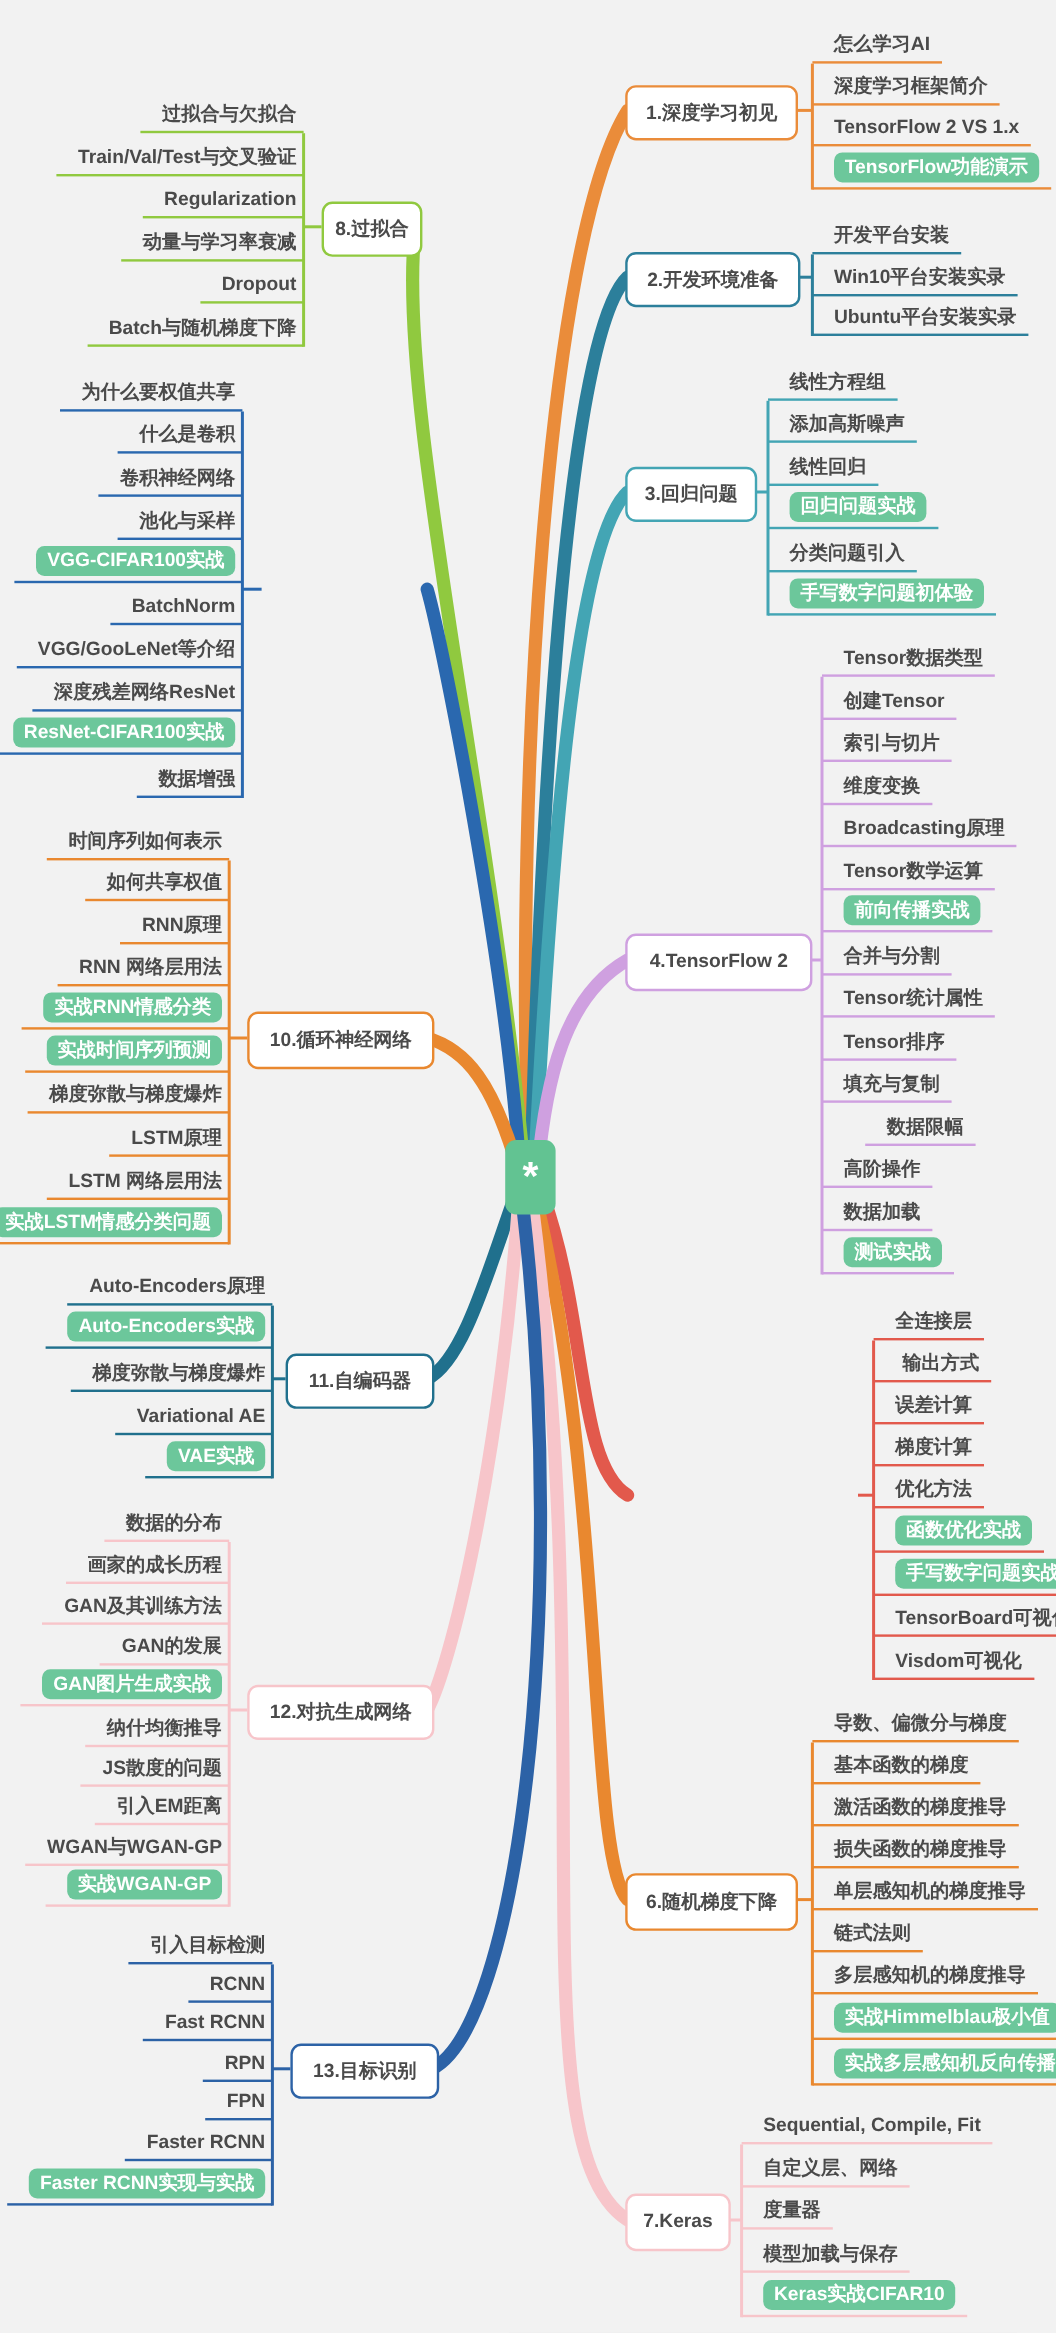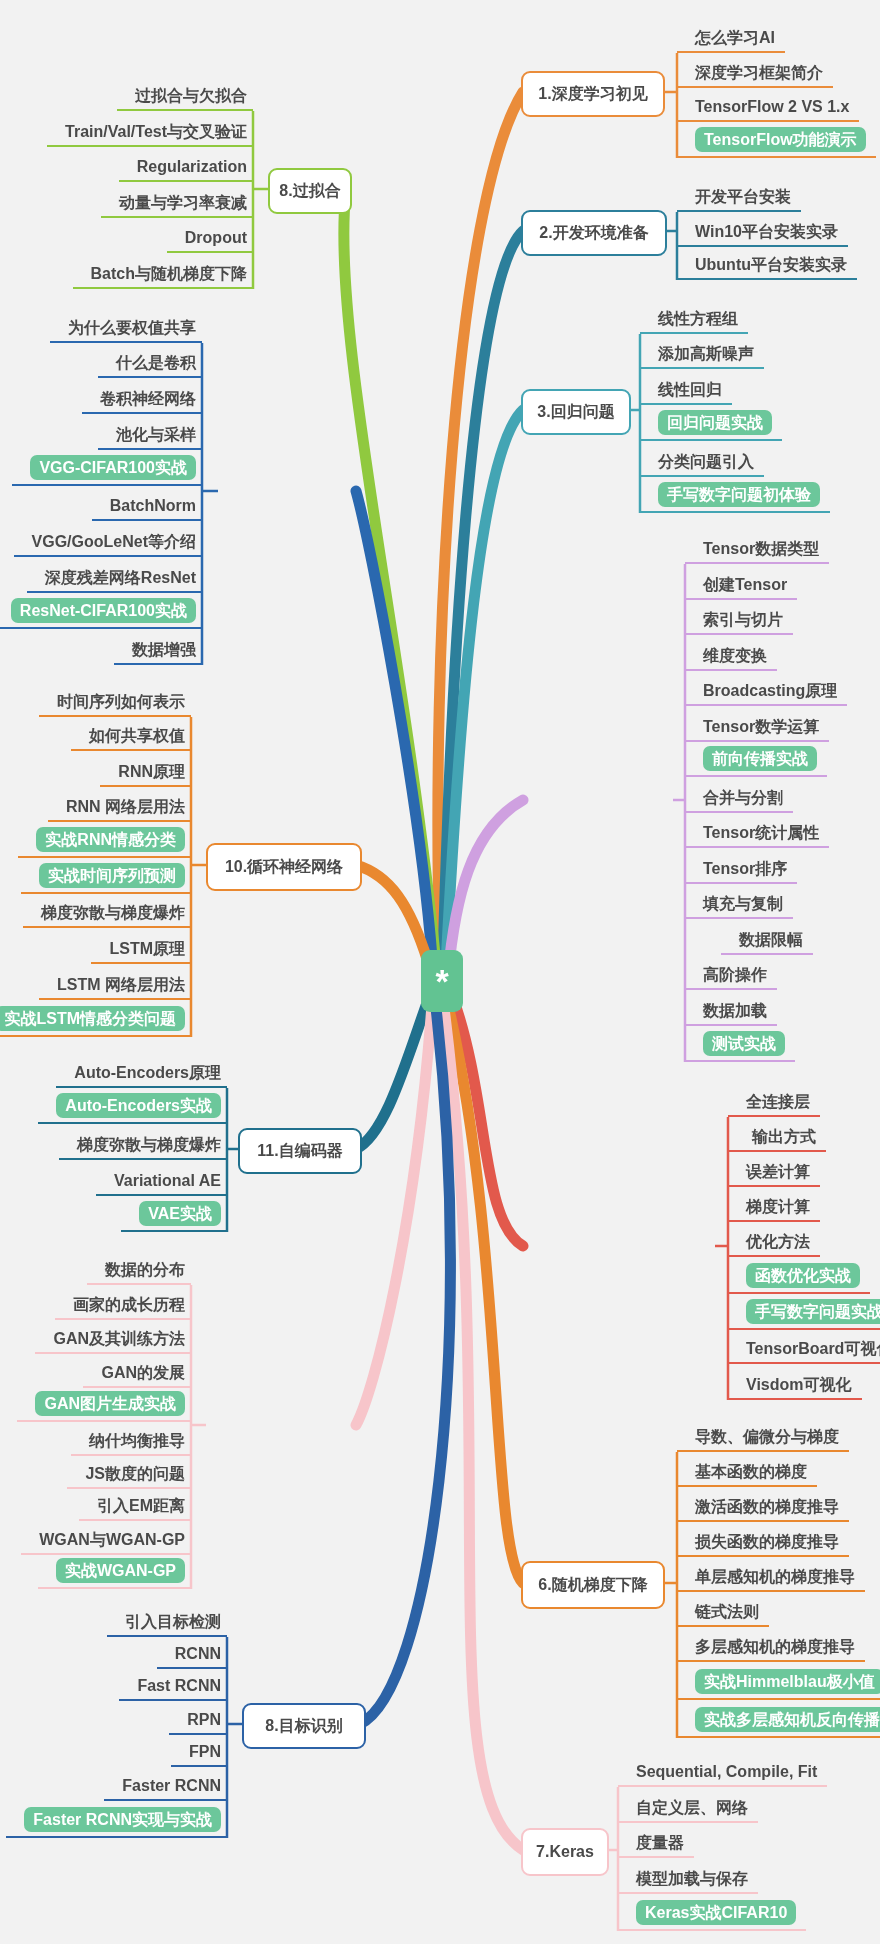--- a/index.html
+++ b/index.html
@@ -74,20 +74,21 @@
     <div class="leaf right" style="border-color: rgb(44, 127, 155); left: 677px; top: 187px;"><span>开发平台安装</span></div>
     <div class="leaf right" style="border-color: rgb(44, 127, 155); left: 677px; top: 222px;"><span>Win10平台安装实录</span></div>
     <div class="leaf right" style="border-color: rgb(44, 127, 155); left: 677px; top: 255px;"><span>Ubuntu平台安装实录</span></div>
     <div class="topic" style="left: 521px; top: 389px; width: 106px; height: 42px; border-color: rgb(67, 165, 180);">3.回归问题</div>
     <div class="leaf right" style="border-color: rgb(67, 165, 180); left: 640px; top: 309px;"><span>线性方程组</span></div>
     <div class="leaf right" style="border-color: rgb(67, 165, 180); left: 640px; top: 344px;"><span>添加高斯噪声</span></div>
     <div class="leaf right" style="border-color: rgb(67, 165, 180); left: 640px; top: 380px;"><span>线性回归</span></div>
     <div class="leaf right" style="border-color: rgb(67, 165, 180); left: 640px; top: 410px;"><span class="hl">回归问题实战</span></div>
     <div class="leaf right" style="border-color: rgb(67, 165, 180); left: 640px; top: 452px;"><span>分类问题引入</span></div>
     <div class="leaf right" style="border-color: rgb(67, 165, 180); left: 640px; top: 482px;"><span class="hl">手写数字问题初体验</span></div>
+    <div class="topic" style="left: 521px; top: 778px; width: 152px; height: 44px; border-color: rgb(207, 160, 224);">4.TensorFlow 2</div>
     <div class="leaf right" style="border-color: rgb(207, 160, 224); left: 685px; top: 539px;"><span>Tensor数据类型</span></div>
     <div class="leaf right" style="border-color: rgb(207, 160, 224); left: 685px; top: 575px;"><span>创建Tensor</span></div>
     <div class="leaf right" style="border-color: rgb(207, 160, 224); left: 685px; top: 610px;"><span>索引与切片</span></div>
     <div class="leaf right" style="border-color: rgb(207, 160, 224); left: 685px; top: 646px;"><span>维度变换</span></div>
     <div class="leaf right" style="border-color: rgb(207, 160, 224); left: 685px; top: 681px;"><span>Broadcasting原理</span></div>
     <div class="leaf right" style="border-color: rgb(207, 160, 224); left: 685px; top: 717px;"><span>Tensor数学运算</span></div>
     <div class="leaf right" style="border-color: rgb(207, 160, 224); left: 685px; top: 746px;"><span class="hl">前向传播实战</span></div>
     <div class="leaf right" style="border-color: rgb(207, 160, 224); left: 685px; top: 788px;"><span>合并与分割</span></div>
     <div class="leaf right" style="border-color: rgb(207, 160, 224); left: 685px; top: 823px;"><span>Tensor统计属性</span></div>
     <div class="leaf right" style="border-color: rgb(207, 160, 224); left: 685px; top: 859px;"><span>Tensor排序</span></div>
@@ -148,31 +149,32 @@
     <div class="leaf left" style="border-color: rgb(233, 136, 47); right: 689px; top: 903px;"><span>梯度弥散与梯度爆炸</span></div>
     <div class="leaf left" style="border-color: rgb(233, 136, 47); right: 689px; top: 939px;"><span>LSTM原理</span></div>
     <div class="leaf left" style="border-color: rgb(233, 136, 47); right: 689px; top: 975px;"><span>LSTM 网络层用法</span></div>
     <div class="leaf left" style="border-color: rgb(233, 136, 47); right: 689px; top: 1006px;"><span class="hl">实战LSTM情感分类问题</span></div>
     <div class="topic" style="left: 238px; top: 1128px; width: 120px; height: 42px; border-color: rgb(32, 112, 141);">11.自编码器</div>
     <div class="leaf left" style="border-color: rgb(32, 112, 141); right: 653px; top: 1063px;"><span>Auto-Encoders原理</span></div>
     <div class="leaf left" style="border-color: rgb(32, 112, 141); right: 653px; top: 1093px;"><span class="hl">Auto-Encoders实战</span></div>
     <div class="leaf left" style="border-color: rgb(32, 112, 141); right: 653px; top: 1135px;"><span>梯度弥散与梯度爆炸</span></div>
     <div class="leaf left" style="border-color: rgb(32, 112, 141); right: 653px; top: 1171px;"><span>Variational AE</span></div>
     <div class="leaf left" style="border-color: rgb(32, 112, 141); right: 653px; top: 1201px;"><span class="hl">VAE实战</span></div>
+    <div class="topic" style="left: 206px; top: 1404px; width: 152px; height: 42px; border-color: rgb(247, 197, 202);">12.对抗生成网络</div>
     <div class="leaf left" style="border-color: rgb(247, 197, 202); right: 689px; top: 1260px;"><span>数据的分布</span></div>
     <div class="leaf left" style="border-color: rgb(247, 197, 202); right: 689px; top: 1295px;"><span>画家的成长历程</span></div>
     <div class="leaf left" style="border-color: rgb(247, 197, 202); right: 689px; top: 1329px;"><span>GAN及其训练方法</span></div>
     <div class="leaf left" style="border-color: rgb(247, 197, 202); right: 689px; top: 1363px;"><span>GAN的发展</span></div>
     <div class="leaf left" style="border-color: rgb(247, 197, 202); right: 689px; top: 1391px;"><span class="hl">GAN图片生成实战</span></div>
     <div class="leaf left" style="border-color: rgb(247, 197, 202); right: 689px; top: 1431px;"><span>纳什均衡推导</span></div>
     <div class="leaf left" style="border-color: rgb(247, 197, 202); right: 689px; top: 1464px;"><span>JS散度的问题</span></div>
     <div class="leaf left" style="border-color: rgb(247, 197, 202); right: 689px; top: 1496px;"><span>引入EM距离</span></div>
     <div class="leaf left" style="border-color: rgb(247, 197, 202); right: 689px; top: 1530px;"><span>WGAN与WGAN-GP</span></div>
     <div class="leaf left" style="border-color: rgb(247, 197, 202); right: 689px; top: 1558px;"><span class="hl">实战WGAN-GP</span></div>
-    <div class="topic" style="left: 242px; top: 1703px; width: 120px; height: 42px; border-color: rgb(44, 98, 166);">8.目标识别</div>
+    <div class="topic" style="left: 242px; top: 1703px; width: 120px; height: 42px; border-color: rgb(44, 98, 166);">13.目标识别</div>
     <div class="leaf left" style="border-color: rgb(44, 98, 166); right: 653px; top: 1612px;"><span>引入目标检测</span></div>
     <div class="leaf left" style="border-color: rgb(44, 98, 166); right: 653px; top: 1644px;"><span>RCNN</span></div>
     <div class="leaf left" style="border-color: rgb(44, 98, 166); right: 653px; top: 1676px;"><span>Fast RCNN</span></div>
     <div class="leaf left" style="border-color: rgb(44, 98, 166); right: 653px; top: 1710px;"><span>RPN</span></div>
     <div class="leaf left" style="border-color: rgb(44, 98, 166); right: 653px; top: 1742px;"><span>FPN</span></div>
     <div class="leaf left" style="border-color: rgb(44, 98, 166); right: 653px; top: 1776px;"><span>Faster RCNN</span></div>
     <div class="leaf left" style="border-color: rgb(44, 98, 166); right: 653px; top: 1807px;"><span class="hl">Faster RCNN实现与实战</span></div>
   </div>
 
 </body></html>

